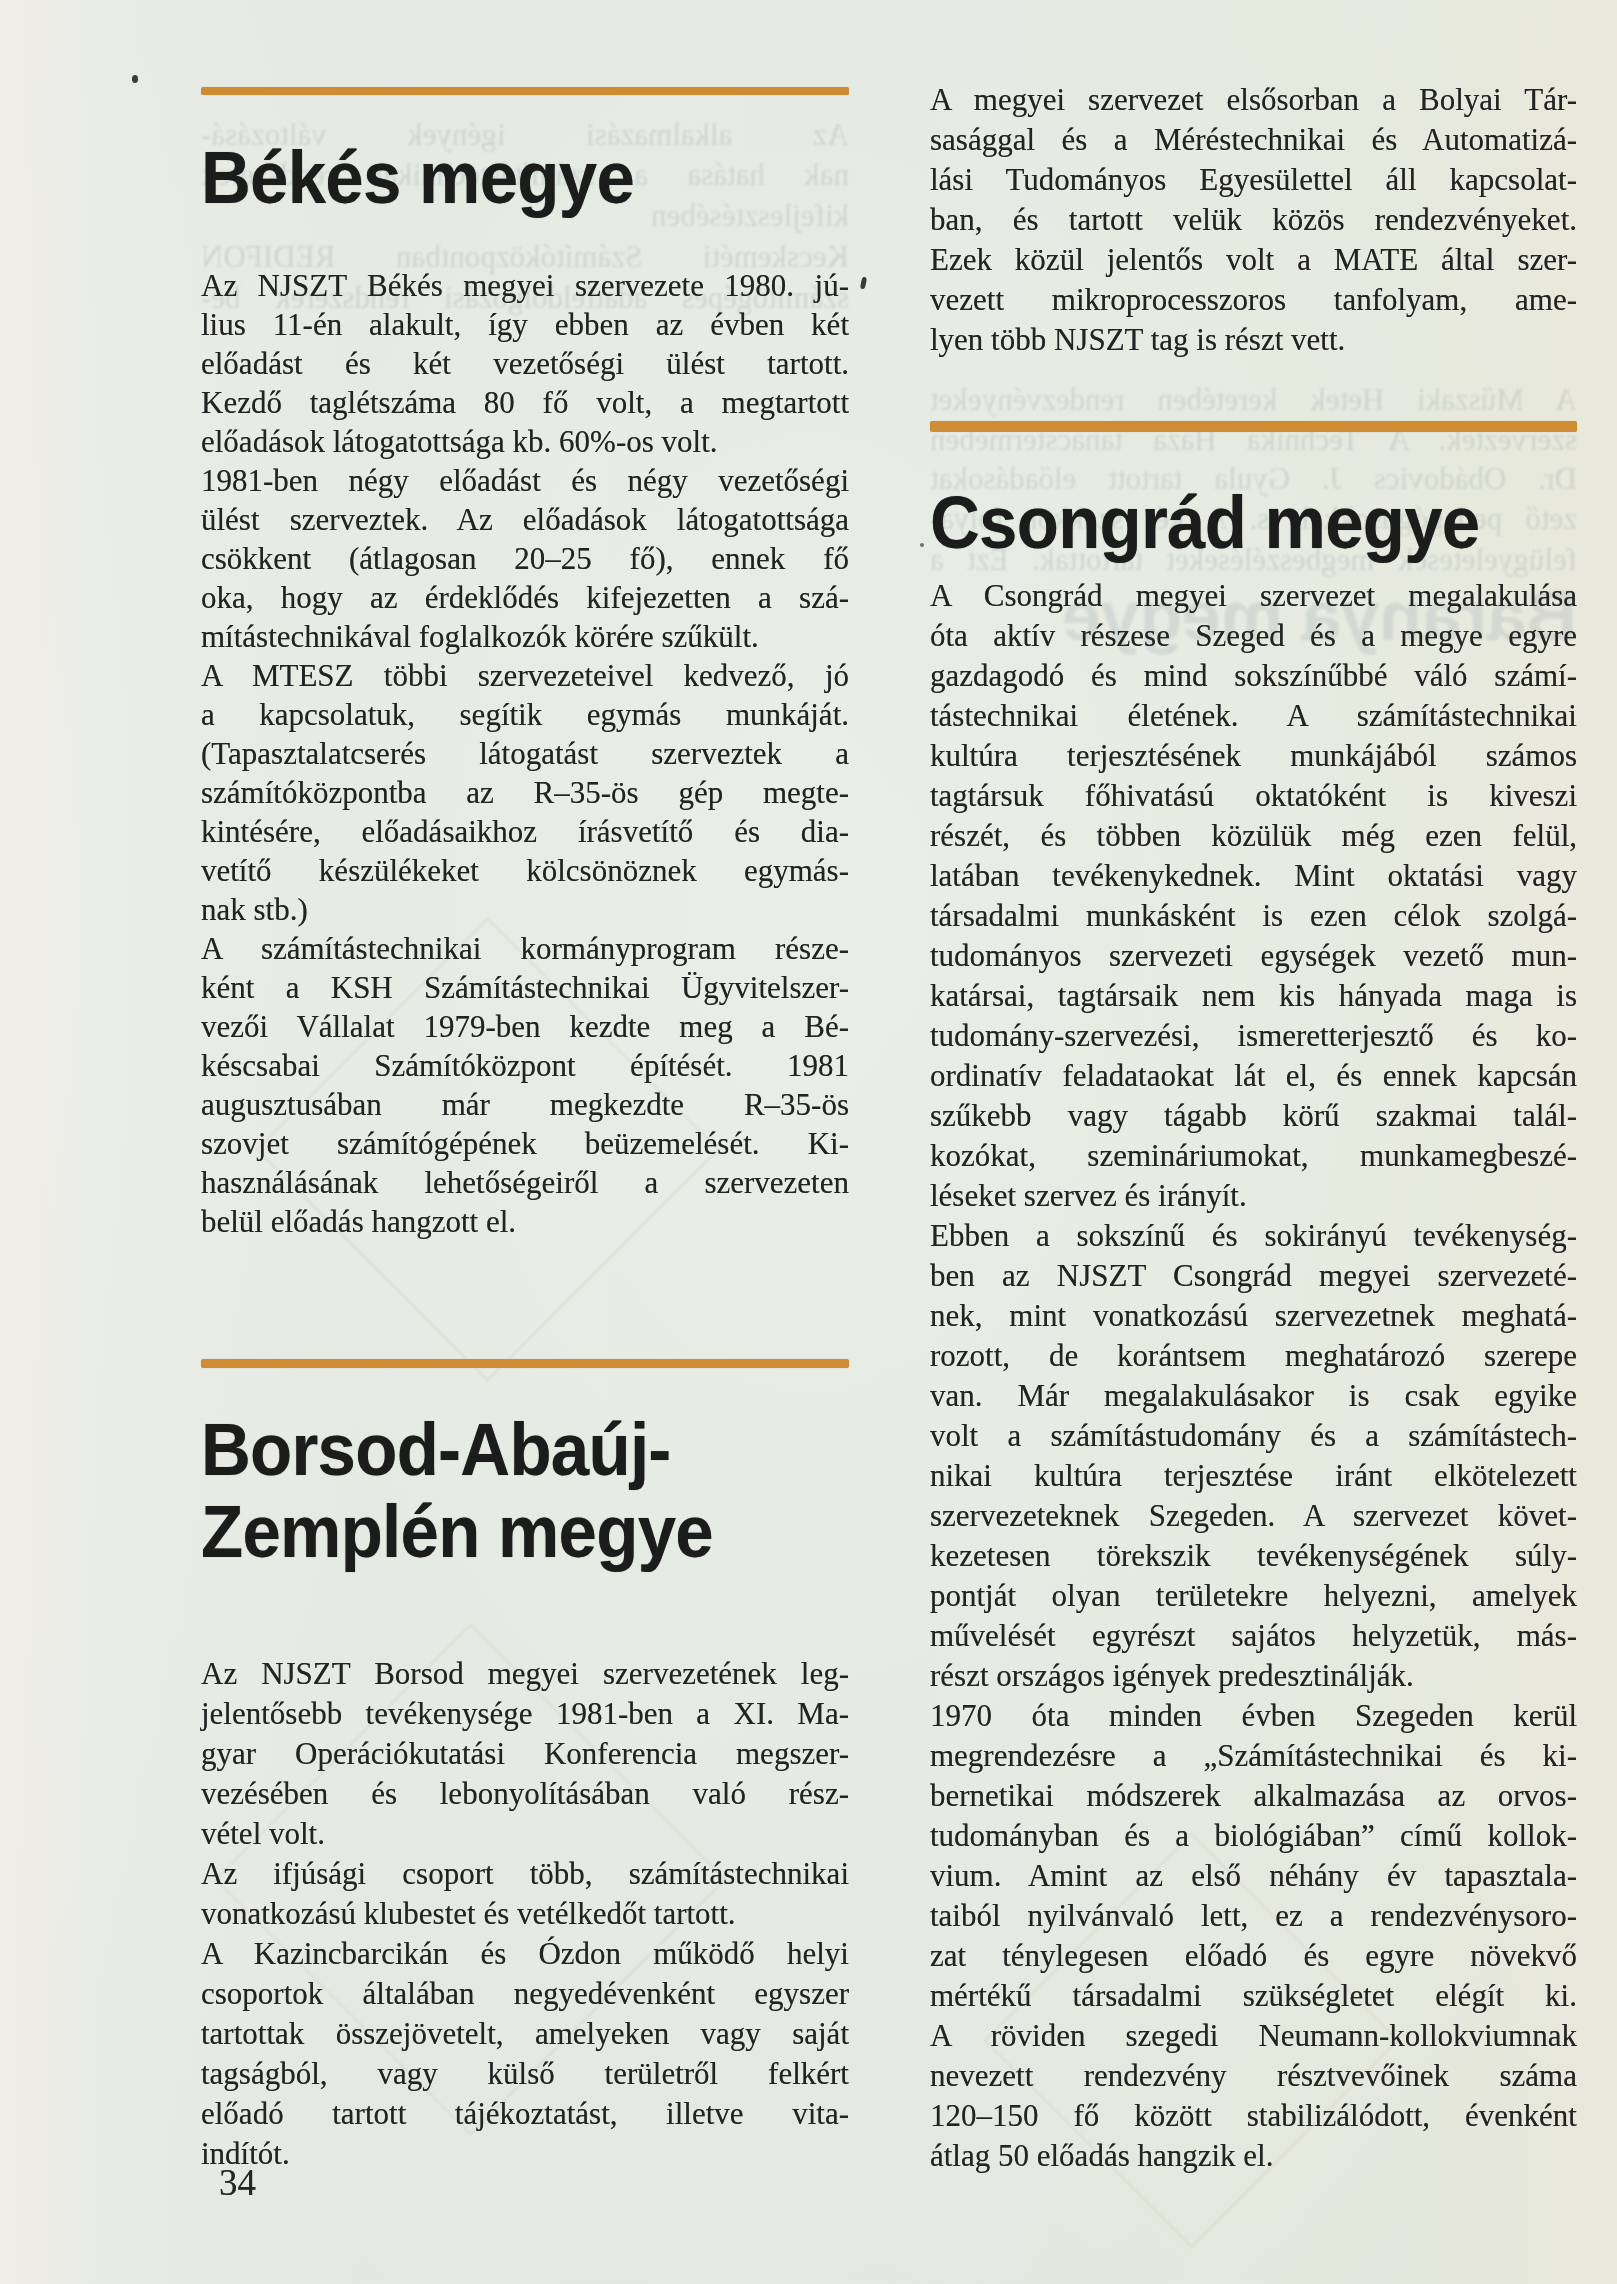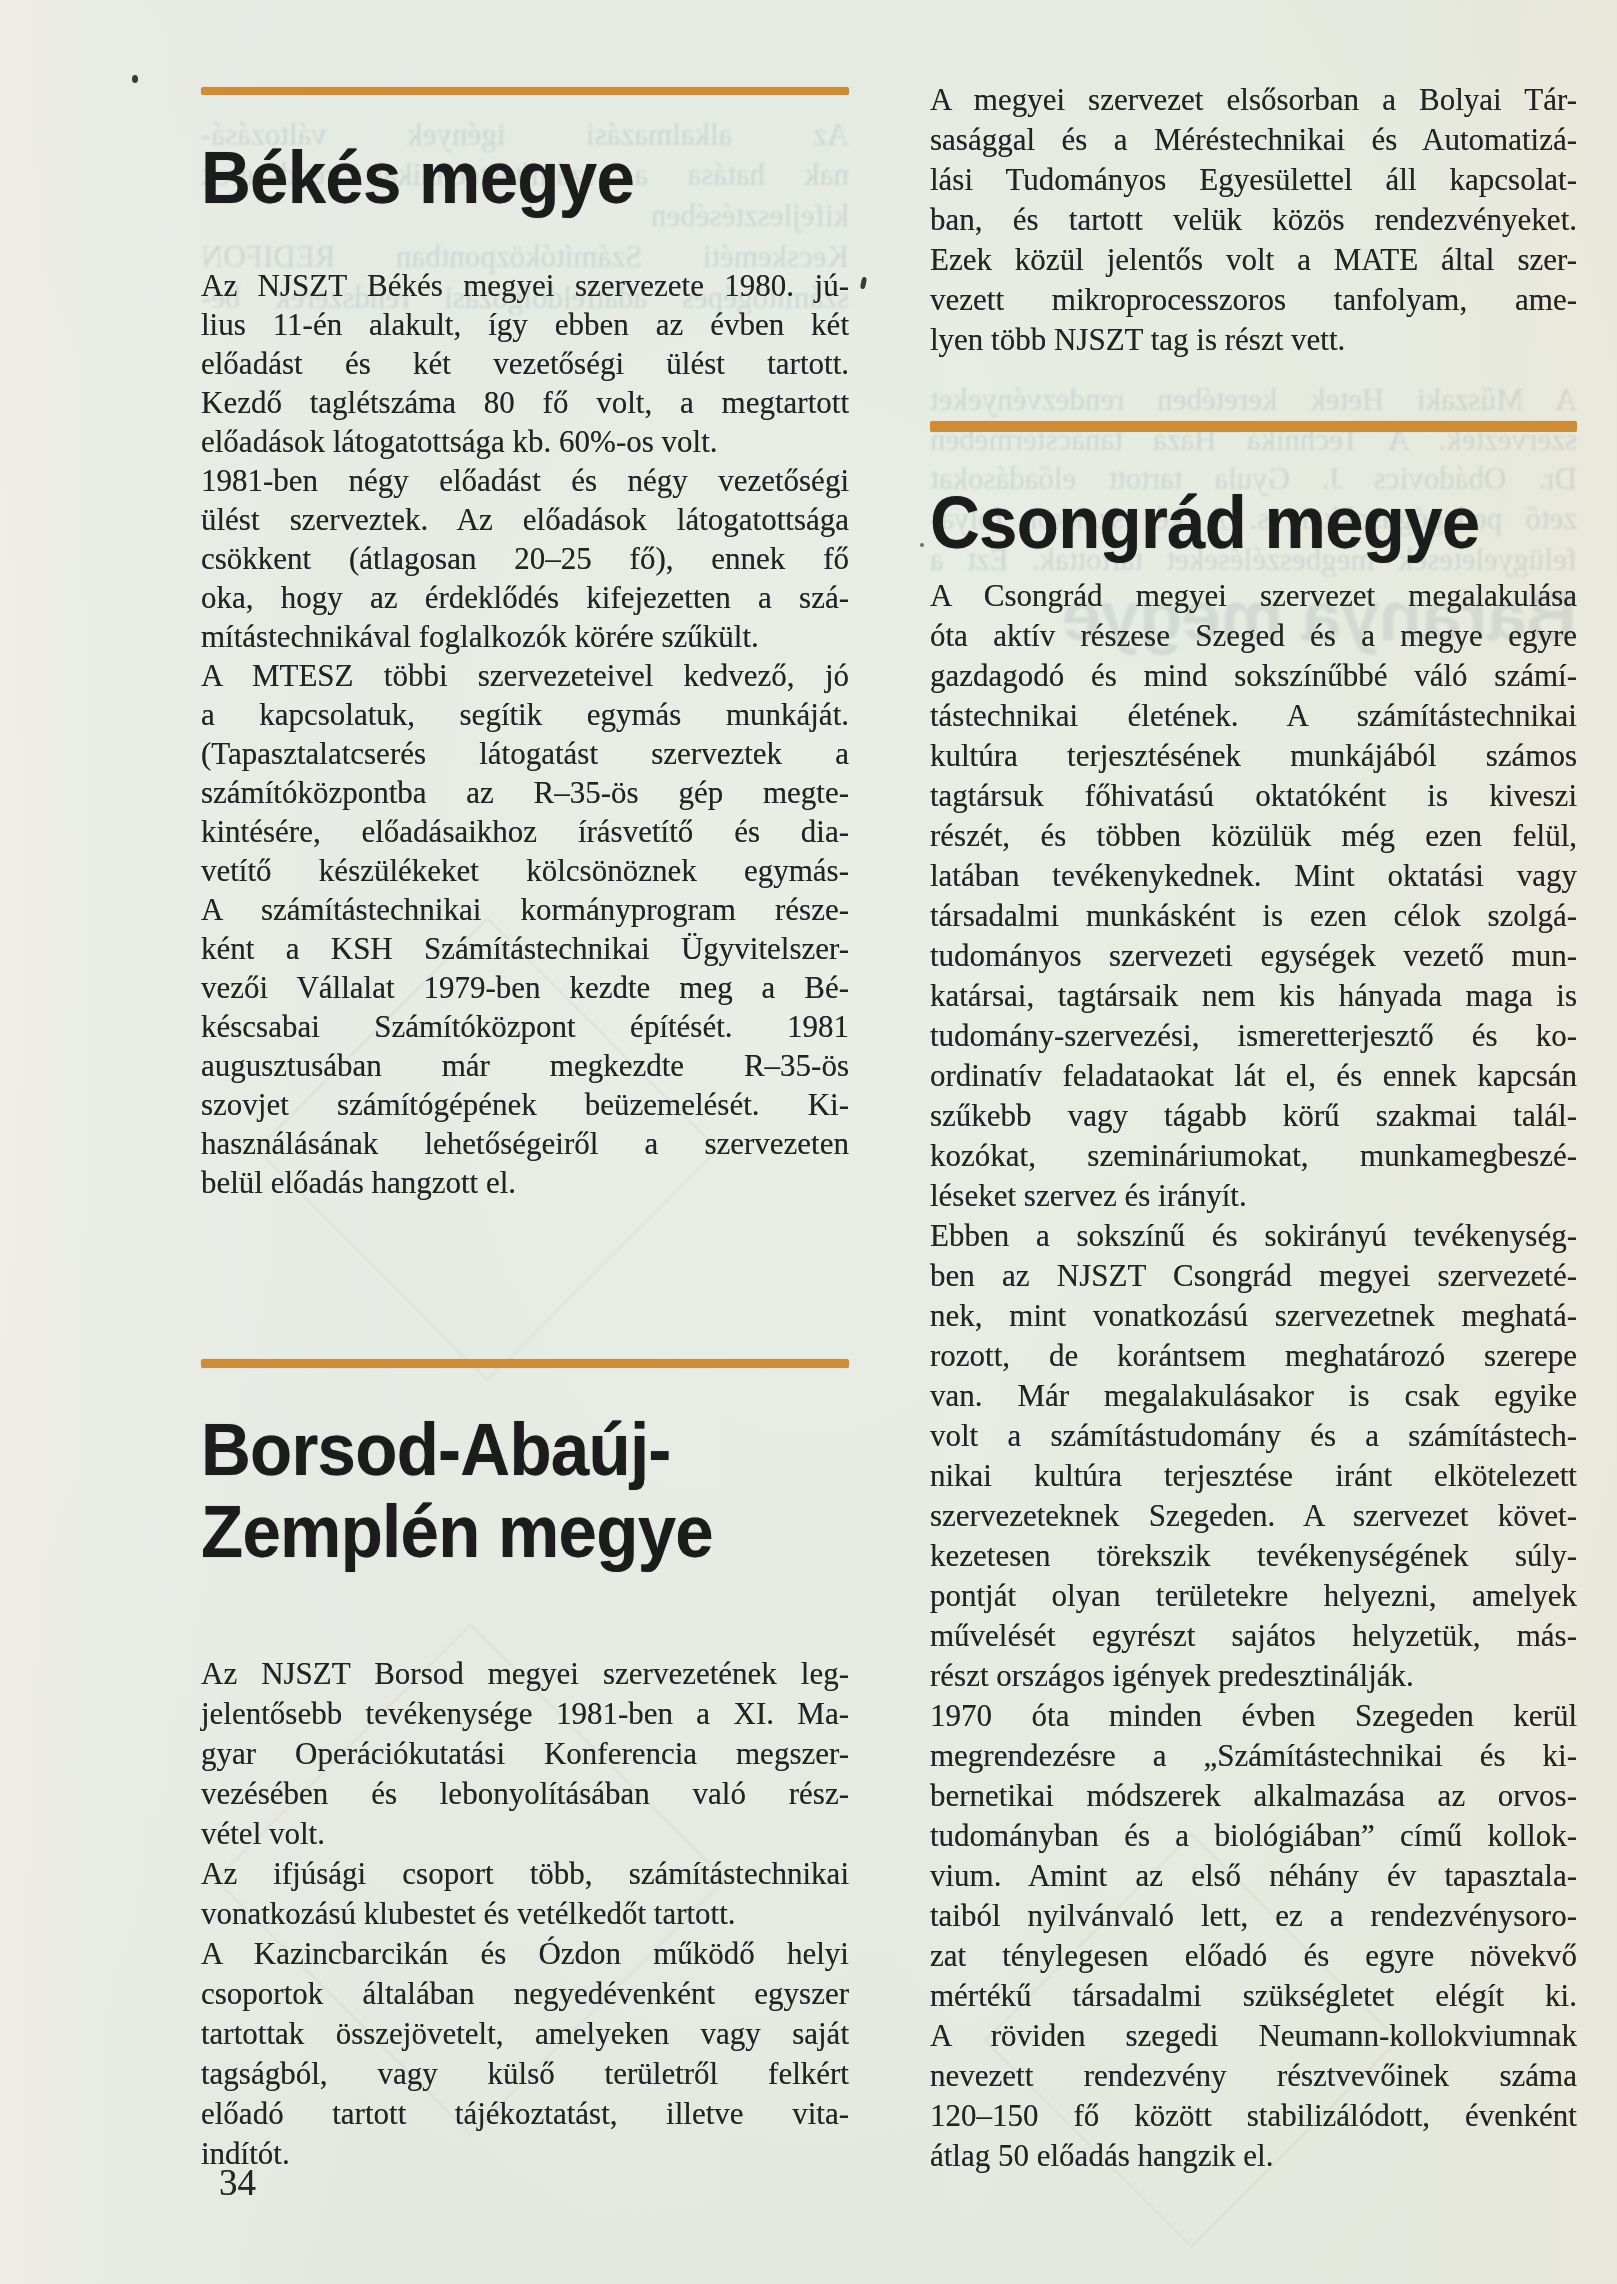--- a/index.html
+++ b/index.html
@@ -127,20 +127,21 @@
           <div class="tline">oka, hogy az érdeklődés kifejezetten a szá-</div>
           <div class="tline tlast">mítástechnikával foglalkozók körére szűkült.</div>
         </div>
         <div class="para">
           <div class="tline">A MTESZ többi szervezeteivel kedvező, jó</div>
           <div class="tline">a kapcsolatuk, segítik egymás munkáját.</div>
           <div class="tline">(Tapasztalatcserés látogatást szerveztek a</div>
           <div class="tline">számítóközpontba az R–35-ös gép megte-</div>
           <div class="tline">kintésére, előadásaikhoz írásvetítő és dia-</div>
           <div class="tline">vetítő készülékeket kölcsönöznek egymás-</div>
+          <div class="tline tlast">nak stb.)</div>
         </div>
         <div class="para">
           <div class="tline">A számítástechnikai kormányprogram része-</div>
           <div class="tline">ként a KSH Számítástechnikai Ügyvitelszer-</div>
           <div class="tline">vezői Vállalat 1979-ben kezdte meg a Bé-</div>
           <div class="tline">késcsabai Számítóközpont építését. 1981</div>
           <div class="tline">augusztusában már megkezdte R–35-ös</div>
           <div class="tline">szovjet számítógépének beüzemelését. Ki-</div>
           <div class="tline">használásának lehetőségeiről a szervezeten</div>
           <div class="tline tlast">belül előadás hangzott el.</div>

